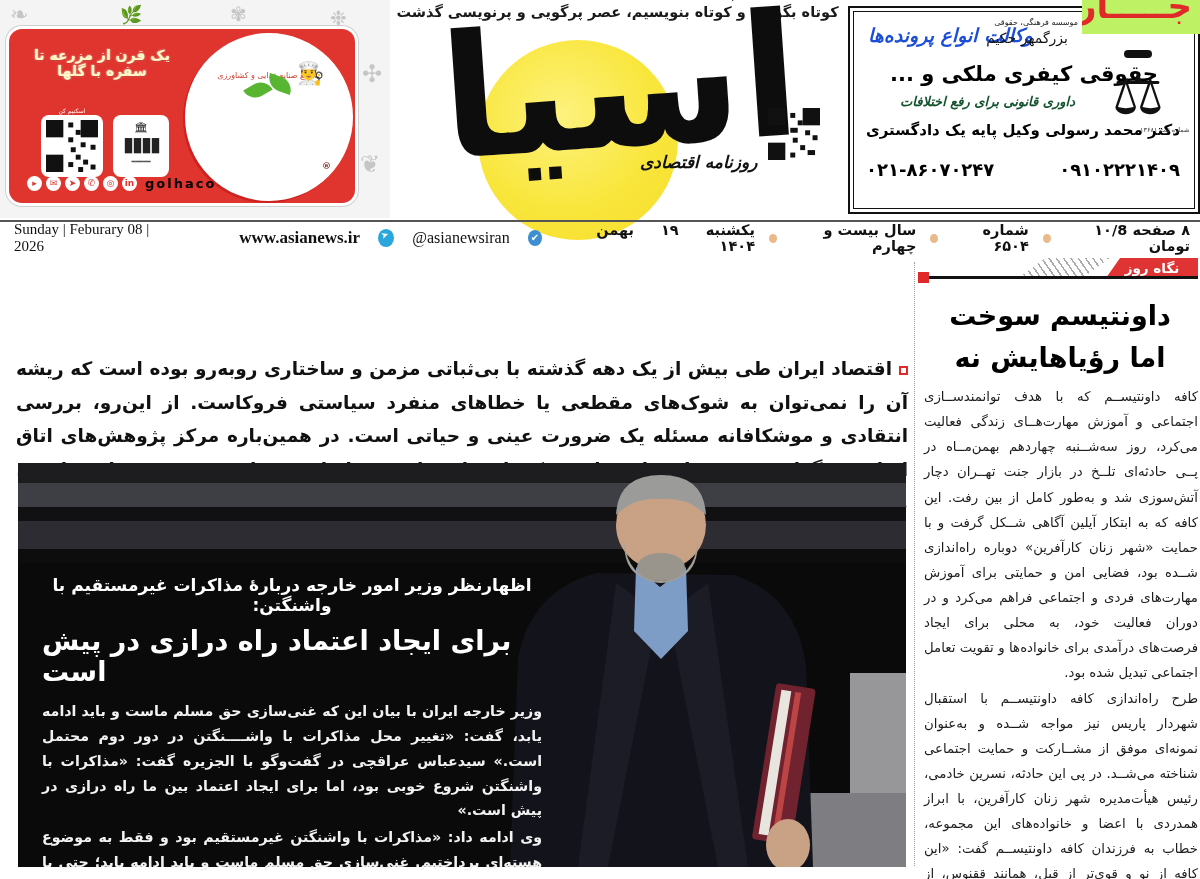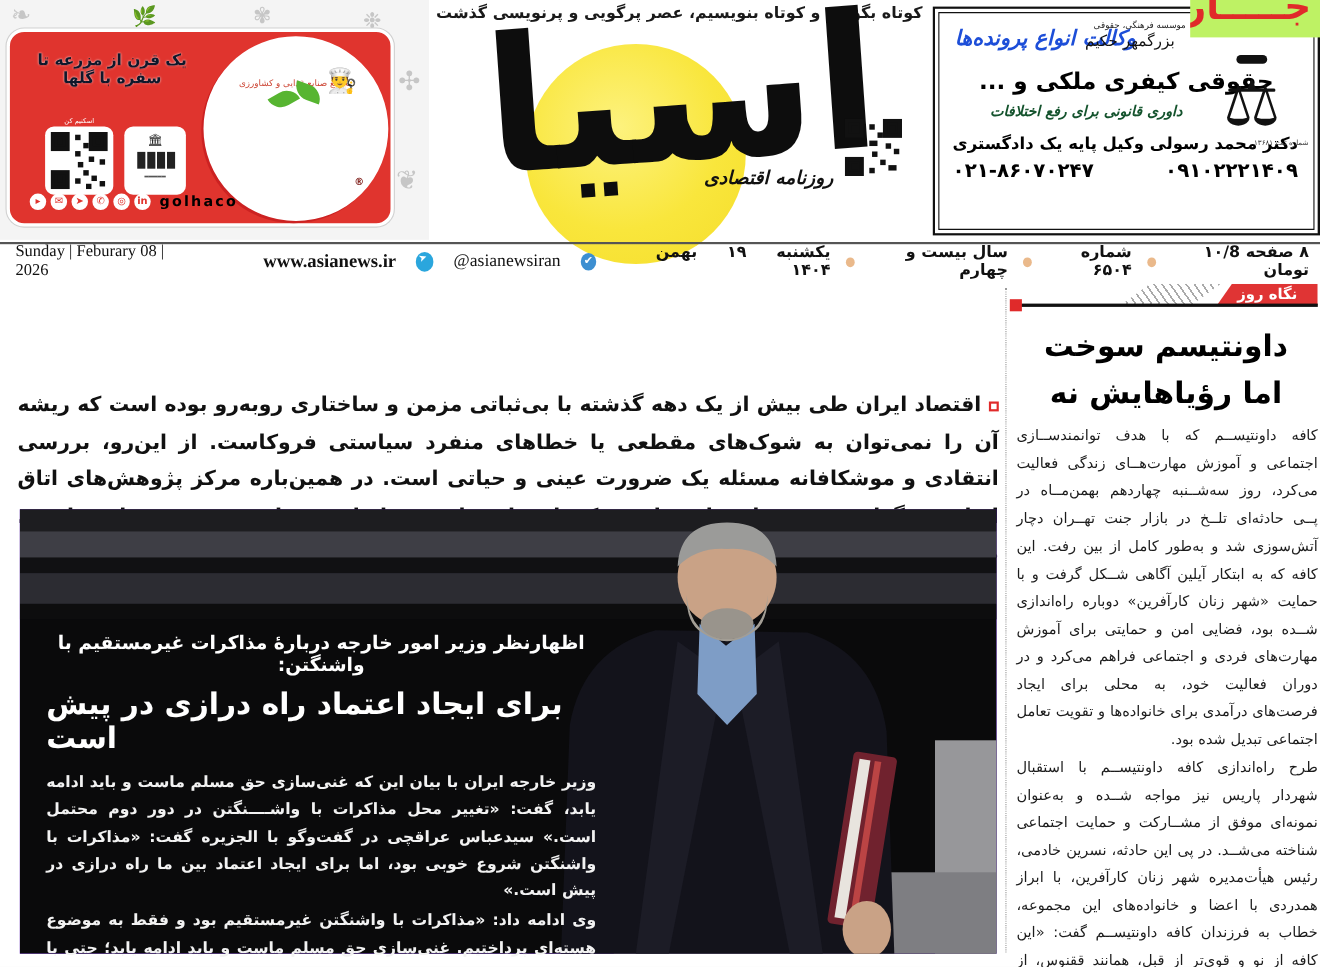--- a/index.html
+++ b/index.html
@@ -3,21 +3,21 @@
 <meta charset="utf-8">
 <style>
   * { margin:0; padding:0; box-sizing:border-box; }
   body { background:#e8e8e8; font-family:"DejaVu Sans",sans-serif; }
   .page { position:relative; width:1200px; height:879px; margin:0 auto; background:#fff; overflow:hidden; }
 
   
   .left-ad { position:absolute; left:0; top:0; width:390px; height:218px; background:#f4f4f4; overflow:hidden; }
   .herb { position:absolute; color:#c6c6c6; user-select:none; }
   .left-ad-red { position:absolute; left:6px; top:26px; width:352px; height:180px; background:#e0342e; border:3px solid #fff; border-radius:16px; box-shadow:0 0 0 1px #d0d0d0; }
-  .golha-slogan { position:absolute; right:168px; top:18px; width:170px; text-align:center; color:#0f172a; font-weight:bold; font-size:14px; text-shadow:0 0 2px #fff, 0 1px 0 #b00; direction:rtl; }
+  .golha-slogan { position:absolute; right:168px; top:18px; width:170px; text-align:center; color:#fef9c3; font-weight:bold; font-size:14px; text-shadow:0 0 2px #fff, 0 1px 0 #b00; direction:rtl; }
   .golha-circle { position:absolute; right:2px; top:4px; width:168px; height:168px; background:#fff; border-radius:50%; border:4px solid #fff; box-shadow:-2px 2px 0 #c22; }
   .golha-tag { position:absolute; top:34px; left:0; right:0; text-align:center; color:#c43; font-size:8px; direction:rtl; }
   .golha-word { position:absolute; top:62px; left:0; right:0; text-align:center; color:#e0342e; font-size:44px; font-weight:bold; -webkit-text-stroke:1.5px #7a1410; direction:rtl; }
   .leaf { position:absolute; width:26px; height:14px; background:#57b531; border-radius:0 14px 0 14px; }
   .chef { position:absolute; right:24px; top:24px; font-size:22px; }
   .r-mark { position:absolute; right:18px; bottom:26px; color:#7a1410; font-size:9px; font-weight:bold; }
   .qr-box { position:absolute; left:32px; top:86px; width:62px; height:62px; background:#fff; border-radius:8px; padding:5px; }
   .qr-label { position:absolute; left:32px; top:78px; width:62px; text-align:center; color:#fff; font-size:6px; direction:rtl; }
   .unesco-box { position:absolute; left:104px; top:86px; width:56px; height:62px; background:#fff; border-radius:8px; text-align:center; color:#222; }
   .unesco-box .cols { font-size:20px; line-height:1; letter-spacing:-2px; }
@@ -32,21 +32,21 @@
   .asia-word { position:absolute; left:10px; top:-32px; width:440px; text-align:center; font-size:170px; font-weight:bold; color:#0d0d0d; direction:rtl; transform:rotate(-4deg); letter-spacing:-6px; line-height:1.4; }
   .mast-sub { position:absolute; left:250px; top:152px; font-size:17px; font-weight:bold; font-style:italic; color:#111; direction:rtl; }
   .mast-qr { position:absolute; left:378px; top:108px; width:52px; height:52px; }
 
   
   .right-ad { position:absolute; left:848px; top:6px; width:352px; height:208px; background:#fff; border:2px solid #111; box-shadow:inset 0 0 0 3px #fff, inset 0 0 0 4px #111; padding:10px 12px 8px 10px; direction:rtl; }
   .ra-line1 { font-size:19px; font-weight:bold; font-style:italic; color:#1d4ed8; text-align:left; padding-left:8px; margin-top:6px; }
   .ra-line2 { font-size:21px; font-weight:bold; color:#000; text-align:left; padding-left:30px; margin-top:16px; }
   .ra-line3 { font-size:13px; font-weight:bold; font-style:italic; color:#14532d; text-align:left; padding-left:40px; margin-top:8px; }
   .ra-row { display:flex; justify-content:space-between; font-weight:bold; font-size:15px; margin-top:12px; padding:0 6px; }
-  .ra-phones { display:flex; justify-content:space-between; font-weight:bold; font-size:18px; margin-top:6px; padding:0 6px; direction:ltr; }
+  .ra-phones { display:flex; justify-content:space-between; font-weight:bold; font-size:18px; margin-top:20px; padding:0 6px; direction:ltr; }
   .ra-logo { position:absolute; left:232px; top:14px; width:112px; height:130px; }
   .ra-org-small { position:absolute; right:120px; top:10px; font-size:8px; color:#222; }
   .ra-org-name { position:absolute; right:130px; top:22px; font-size:14px; font-weight:normal; color:#111; }
   .ra-reg { position:absolute; left:290px; top:118px; font-size:6.5px; color:#333; }
 
   
   .corner-banner { position:absolute; right:0; top:0; width:118px; height:34px; background:#bef264; overflow:hidden; }
   .corner-banner span { position:absolute; right:8px; top:-14px; color:#e02a2a; font-weight:bold; font-size:34px; direction:rtl; }
 
   
@@ -60,21 +60,21 @@
   .dl-right { margin-left:auto; display:flex; align-items:center; gap:14px; direction:rtl; font-size:14.5px; font-weight:bold; color:#111; }
   .dl-dot { width:9px; height:9px; border-radius:50%; background:#eab98b; }
   .dl-date-fa { word-spacing:22px; }
 
   
   .headline { position:absolute; left:120px; top:262px; width:790px; text-align:center; font-size:55px; font-weight:bold; color:#000; direction:rtl; letter-spacing:-1px; }
   .lead { position:absolute; left:16px; top:352px; width:892px; direction:rtl; text-align:justify; font-size:18.5px; font-weight:bold; color:#111; line-height:1.82; }
   .lead .bullet { display:inline-block; width:9px; height:9px; border:2px solid #e02a2a; margin-left:7px; }
 
   
-  .photo { position:absolute; left:18px; top:463px; width:888px; height:404px; background:#6d28d9; }
+  .photo { position:absolute; left:18px; top:463px; width:888px; height:404px; background:#ef4444; }
   .caption { position:absolute; left:24px; top:112px; width:500px; direction:rtl; color:#fff; }
   .cap-kicker { font-size:17px; font-weight:bold; text-align:center; }
   .cap-head { font-size:27px; font-weight:bold; text-align:left; margin:10px 0 12px; }
   .cap-body { font-size:14.2px; font-weight:bold; text-align:justify; line-height:1.75; color:#f2f2f2; }
   .cap-body + .cap-body { margin-top:2px; }
 
   
   .col-sep { position:absolute; left:914px; top:262px; height:604px; border-left:1px dotted #9a9a9a; }
   .dv-rule { position:absolute; left:922px; top:276px; width:276px; height:3px; background:#111; }
   .dv-rule::before { content:""; position:absolute; left:-4px; top:-4px; width:11px; height:11px; background:#e02a2a; }

